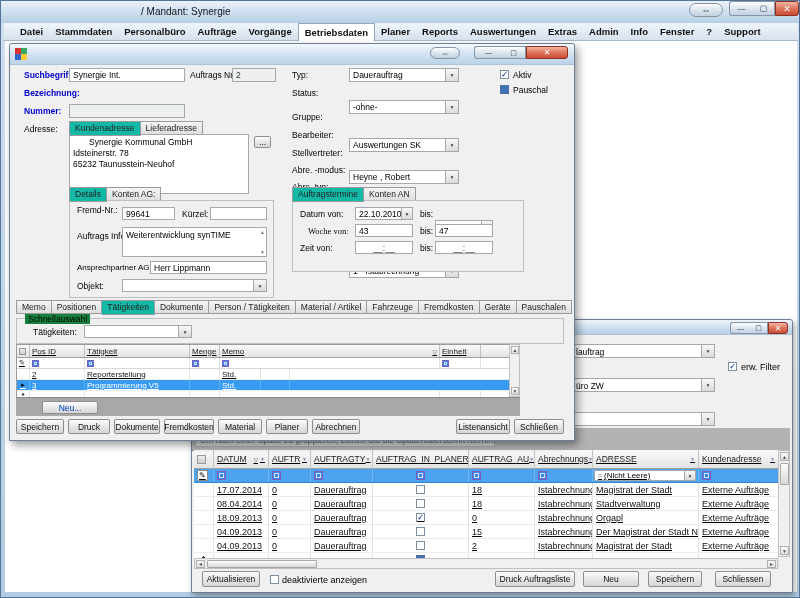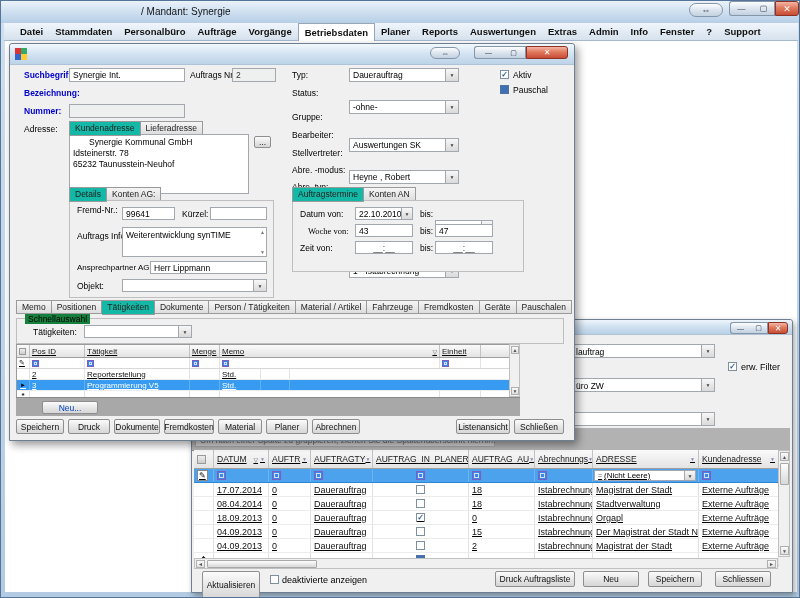--- a/index.html
+++ b/index.html
@@ -334,21 +334,21 @@
       <span class="abs thumb" style="left:1px;top:12px;width:9px;height:22px;"></span>
       <i class="abs sbtn" style="left:1px;bottom:1px;width:9px;height:9px;">▼</i>
     </div>
 
     <div class="abs sb" style="left:2px;top:238px;width:584px;height:11px;">
       <i class="abs sbtn" style="left:1px;top:1px;width:9px;height:8px;">◄</i>
       <span class="abs thumb" style="left:12px;top:1px;width:110px;height:8px;"></span>
       <i class="abs sbtn" style="right:1px;top:1px;width:9px;height:8px;">►</i>
     </div>
 
-    <button class="abs btn" style="left:10px;top:251px;width:58px;height:28px;">Aktualisieren</button>
+    <button class="abs btn" style="left:10px;top:251px;width:58px;height:16px;">Aktualisieren</button>
     <span class="abs cb" style="left:78px;top:255px;"></span>
     <span class="abs lb" style="left:90px;top:255px;font-size:9px;">deaktivierte anzeigen</span>
     <button class="abs btn" style="left:303px;top:251px;width:80px;height:16px;">Druck Auftragsliste</button>
     <button class="abs btn" style="left:391px;top:251px;width:56px;height:16px;">Neu</button>
     <button class="abs btn" style="left:456px;top:251px;width:54px;height:16px;">Speichern</button>
     <button class="abs btn" style="left:523px;top:251px;width:56px;height:16px;">Schliessen</button>
   </div>
 
   <div class="abs dlg">
     <div class="abs dcap">

